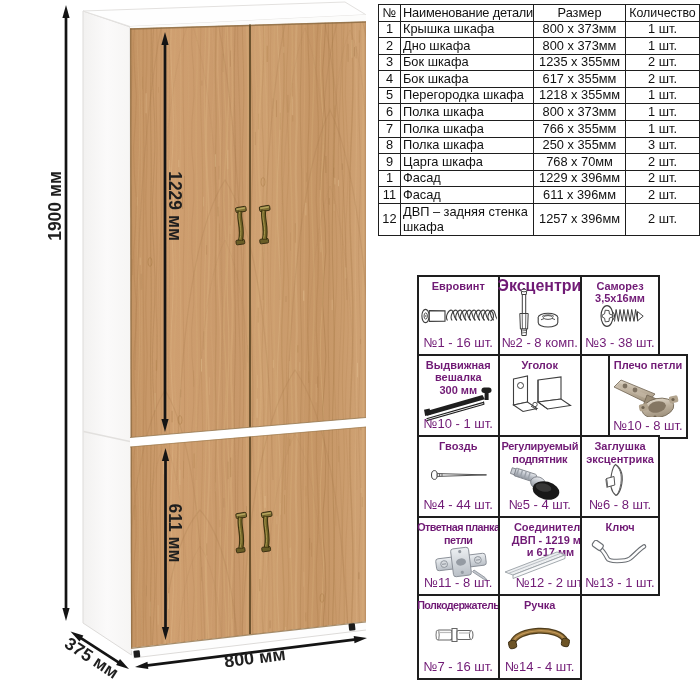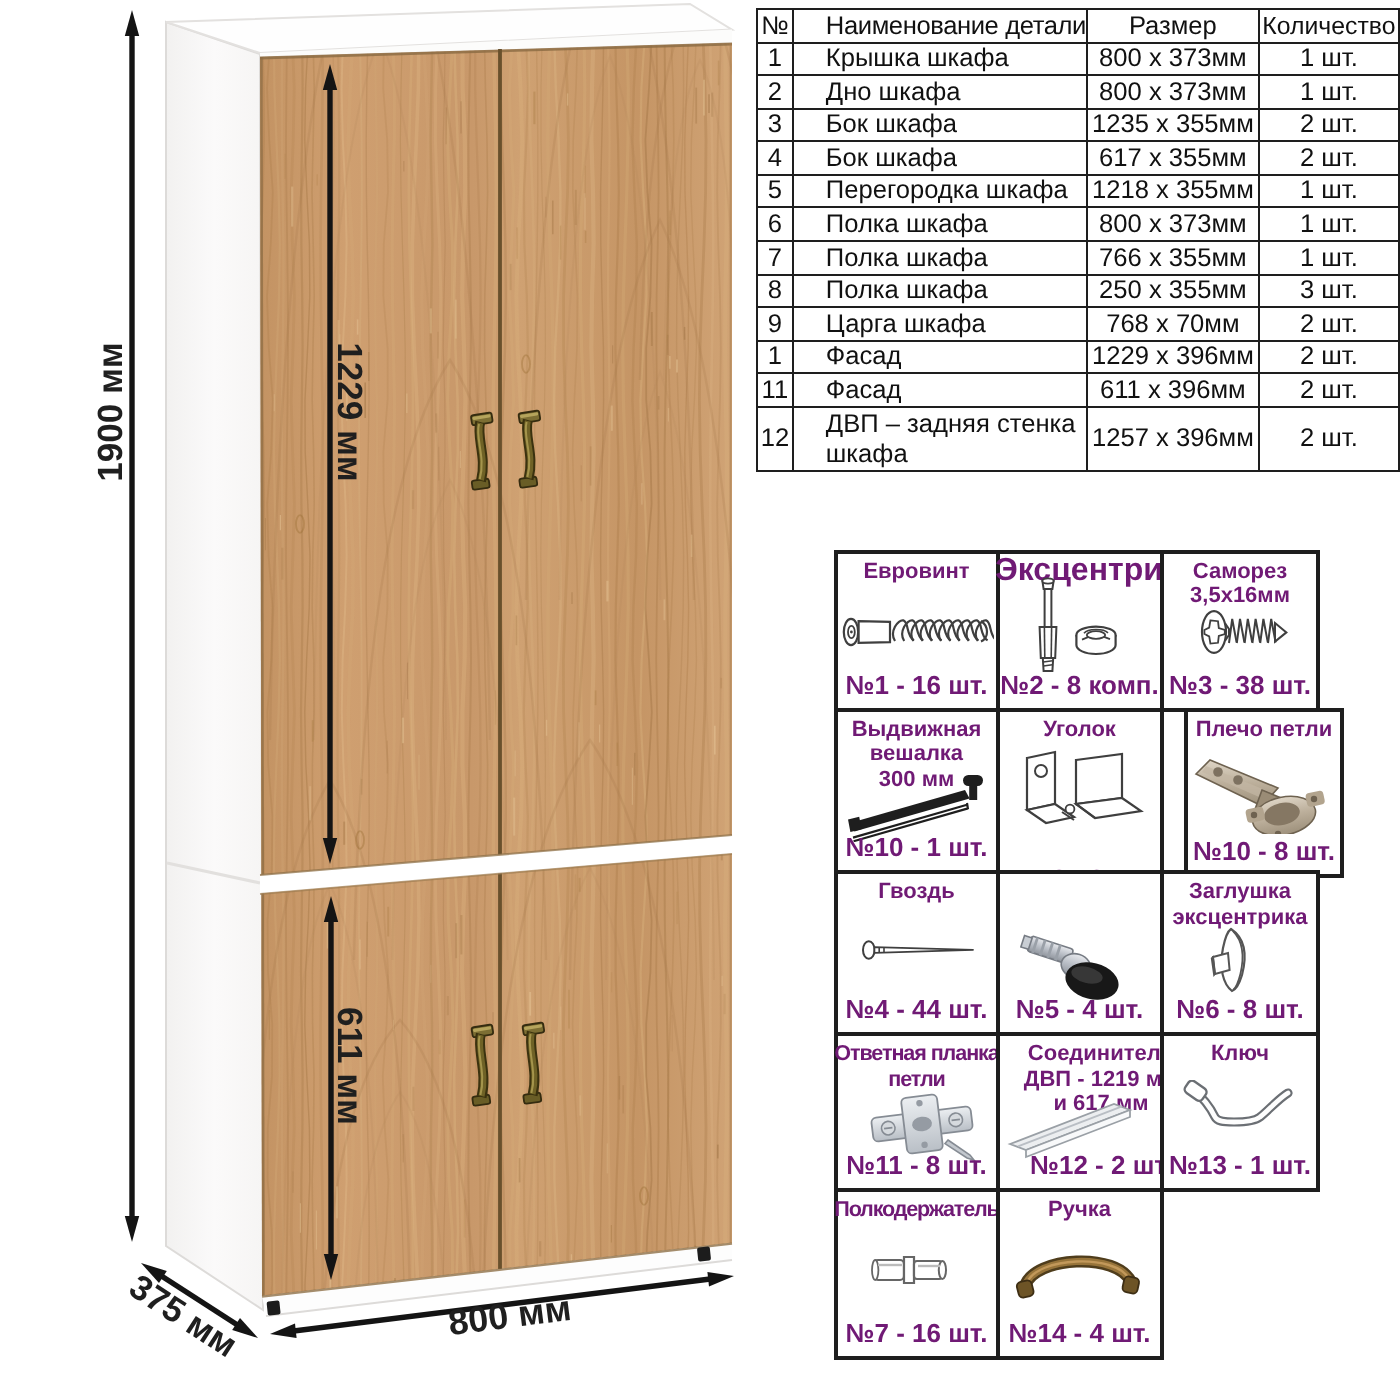--- a/index.html
+++ b/index.html
@@ -2,24 +2,24 @@
 <html lang="ru"><head>
 <meta charset="utf-8">
 <title>Шкаф — схема сборки</title>
 <style>
 html,body{margin:0;padding:0;background:#fff;width:700px;height:700px;overflow:hidden}
 body{font-family:"Liberation Sans",sans-serif;position:relative}
 #parts{position:absolute;left:378px;top:4px;border-collapse:collapse;table-layout:fixed;font-size:12.8px;line-height:14.5px;color:#111}
 #parts td{border:1.5px solid #1e1e1e;padding:0;white-space:nowrap;overflow:hidden}
 #parts td.w{white-space:normal}
 #parts td.c{text-align:center}
-#parts td.l{text-align:left;padding-left:16px}
+#parts td.l{text-align:left;padding-left:2px}
 .cell{position:absolute;border:2px solid #1e1e1e;box-sizing:border-box;background:#fff;color:#701a75}
 .cell .t{position:absolute;top:3px;left:-2px;right:-2px;text-align:center;font-weight:bold;white-space:nowrap}
-.cell .n{position:absolute;bottom:4px;left:0;right:0;text-align:center;font-weight:bold;font-size:13px}
+.cell .n{position:absolute;bottom:4px;left:0;right:0;text-align:center;font-weight:normal;font-size:13px}
 </style>
 </head>
 <body>
 
 <svg width="700" height="700" viewBox="0 0 700 700" style="position:absolute;left:0;top:0" font-family="Liberation Sans, sans-serif">
 <defs>
  <linearGradient id="woodbase" x1="0" y1="0" x2="1" y2="0">
   <stop offset="0" stop-color="#c39363"></stop>
   <stop offset="0.18" stop-color="#cf9f70"></stop>
   <stop offset="0.45" stop-color="#c8986a"></stop>
@@ -537,21 +537,21 @@
 <path d="M2.5,33 L16.5,30 L26,36.5 L12,39.5 Z" fill="#fff" stroke="#3f3f3f" stroke-width="1.1"></path>
 <path d="M27,8 L50,5 L50,27 L27,30 Z" fill="#fff" stroke="#3f3f3f" stroke-width="1.1"></path>
 <path d="M27,30 L50,27 L59.5,33.5 L36.5,37 Z" fill="#fff" stroke="#3f3f3f" stroke-width="1.1"></path>
 <path d="M27,8 L27,30 L36.5,37" fill="none" stroke="#3f3f3f" stroke-width="1"></path>
 <circle cx="24" cy="32.5" r="2.2" fill="#fff" stroke="#3f3f3f" stroke-width="0.9"></circle>
 <path d="M20,34 L26,38" stroke="#3f3f3f" stroke-width="1"></path>
 </svg>
     <div class="n">№12 - 2 шт.</div>
   </div>
 
-<div class="cell" style="left:592px;top:353.5px;width:80px;height:85px">
+<div class="cell" style="left:608px;top:353.5px;width:80px;height:85px">
     <div class="t" style="font-size:11px;line-height:12.6px">Плечо петли</div>
     <svg style="position:absolute;left:1.0px;top:21.5px" width="70" height="40" viewBox="0 0 70 40">
 <defs>
         <linearGradient id="hg" x1="0" y1="0" x2="0" y2="1">
 <stop offset="0" stop-color="#ded5c6"></stop>
           <stop offset="0.5" stop-color="#bcaf9b"></stop>
           <stop offset="1" stop-color="#9d907b"></stop>
         </linearGradient>
       </defs>
 <polygon points="3,10 10,3 44,17 36,26" fill="url(#hg)" stroke="#6e6250" stroke-width="0.8"></polygon>
@@ -575,20 +575,21 @@
     <svg style="position:absolute;left:11.0px;top:31.0px" width="59" height="14" viewBox="0 0 59 14">
 <ellipse cx="4.4" cy="7" rx="2.9" ry="4.4" fill="#fff" stroke="#3f3f3f" stroke-width="1"></ellipse>
 <path d="M7.2,5.6 L56.5,6.9 L7.2,8.4 Z" fill="#fff" stroke="#3f3f3f" stroke-width="0.9" stroke-linejoin="round"></path>
 <line x1="9.6" y1="5.6" x2="9.6" y2="8.4" stroke="#3f3f3f" stroke-width="0.8"></line>
 <line x1="12" y1="5.7" x2="12" y2="8.3" stroke="#3f3f3f" stroke-width="0.8"></line>
 </svg>
     <div class="n">№4 - 44 шт.</div>
   </div>
 
 <div class="cell" style="left:497.5px;top:435px;width:84.5px;height:83px">
+    <div class="t" style="font-size:11px;line-height:12.6px;letter-spacing:-0.3px">Регулируемый<br>подпятник</div>
     <svg style="position:absolute;left:10.5px;top:27.0px" width="52" height="36" viewBox="0 0 52 36">
 <defs>
         <linearGradient id="mg" x1="0" y1="0" x2="0" y2="1">
 <stop offset="0" stop-color="#e8eaee"></stop>
           <stop offset="0.5" stop-color="#b9bec6"></stop>
           <stop offset="1" stop-color="#8f949c"></stop>
         </linearGradient>
       </defs>
 <g transform="rotate(18 18 12)">
 <rect x="4" y="8" width="22" height="8" rx="1.5" fill="url(#mg)" stroke="#777c84" stroke-width="0.8"></rect>

